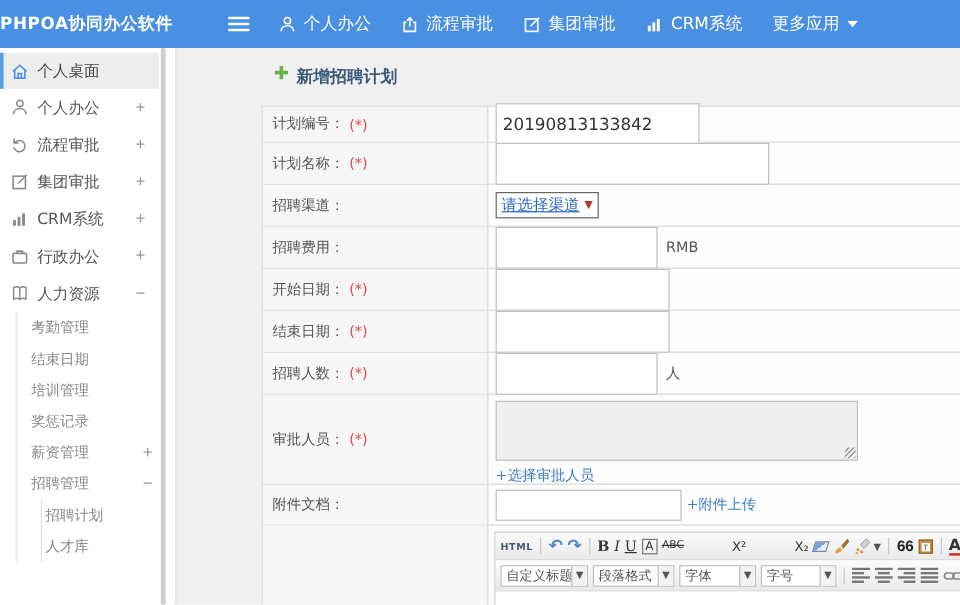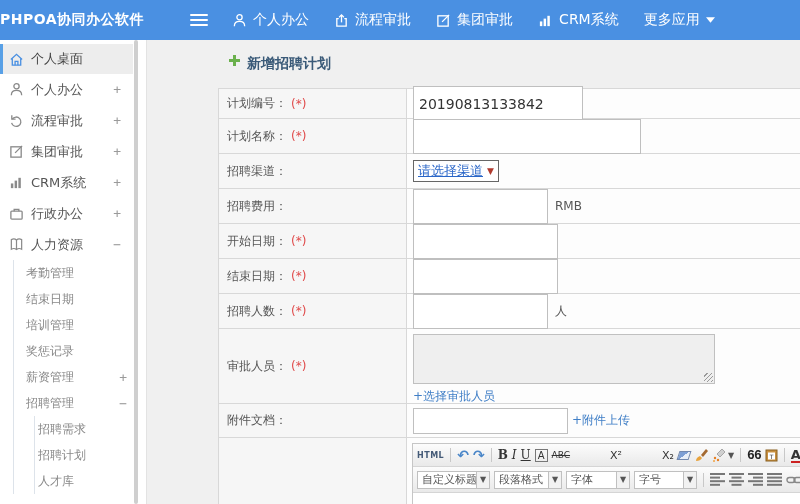--- a/index.html
+++ b/index.html
@@ -236,23 +236,20 @@
     <div class="hr-item">
       <span>薪资管理</span>
       <span class="toggle">+</span>
     </div>
     <div class="hr-item">
       <span>招聘管理</span>
       <span class="toggle">−</span>
     </div>
     <div class="recruit-menu">
       <div class="hr-item">
-        <span>招聘需求</span>
-      </div>
-      <div class="hr-item">
         <span>招聘计划</span>
       </div>
       <div class="hr-item">
         <span>人才库</span>
       </div>
     </div>
   </div>
 </div>
 <div class="side-scrollbar"></div>
 

